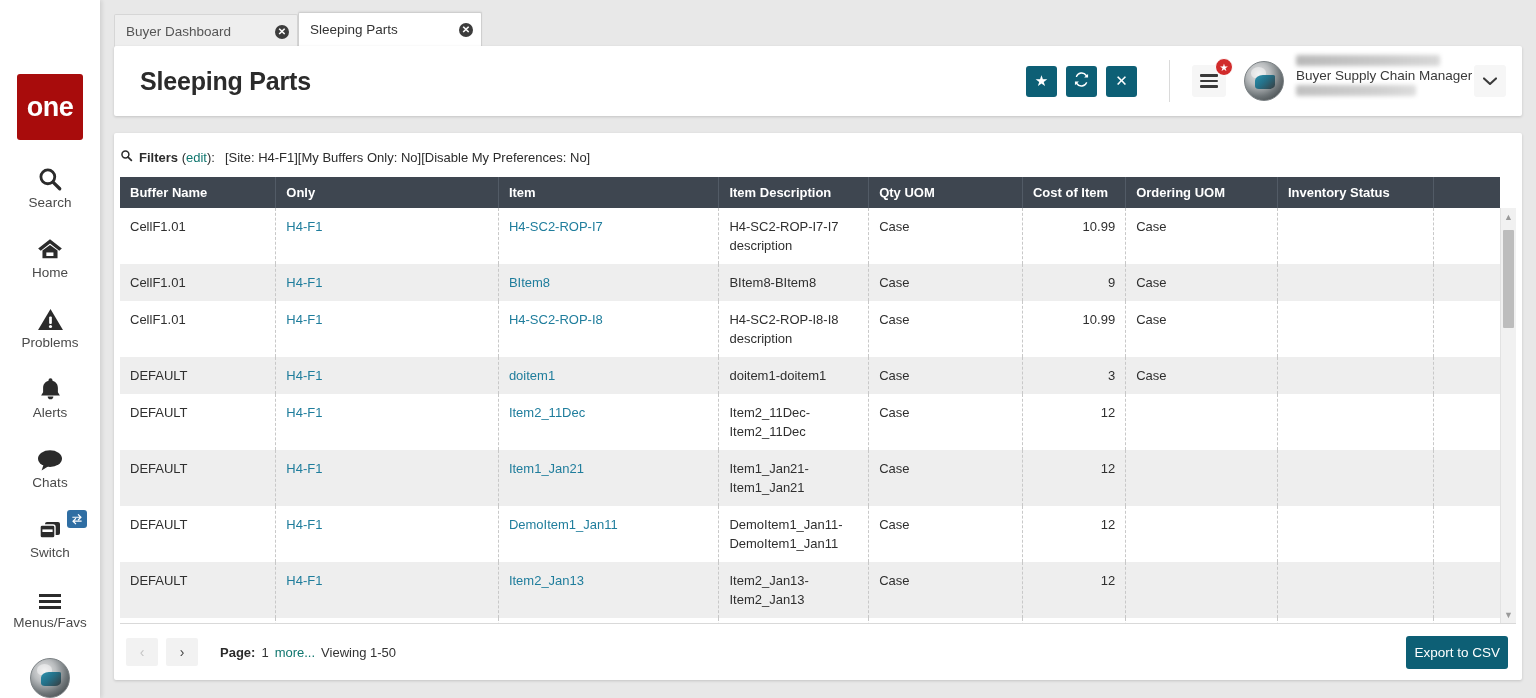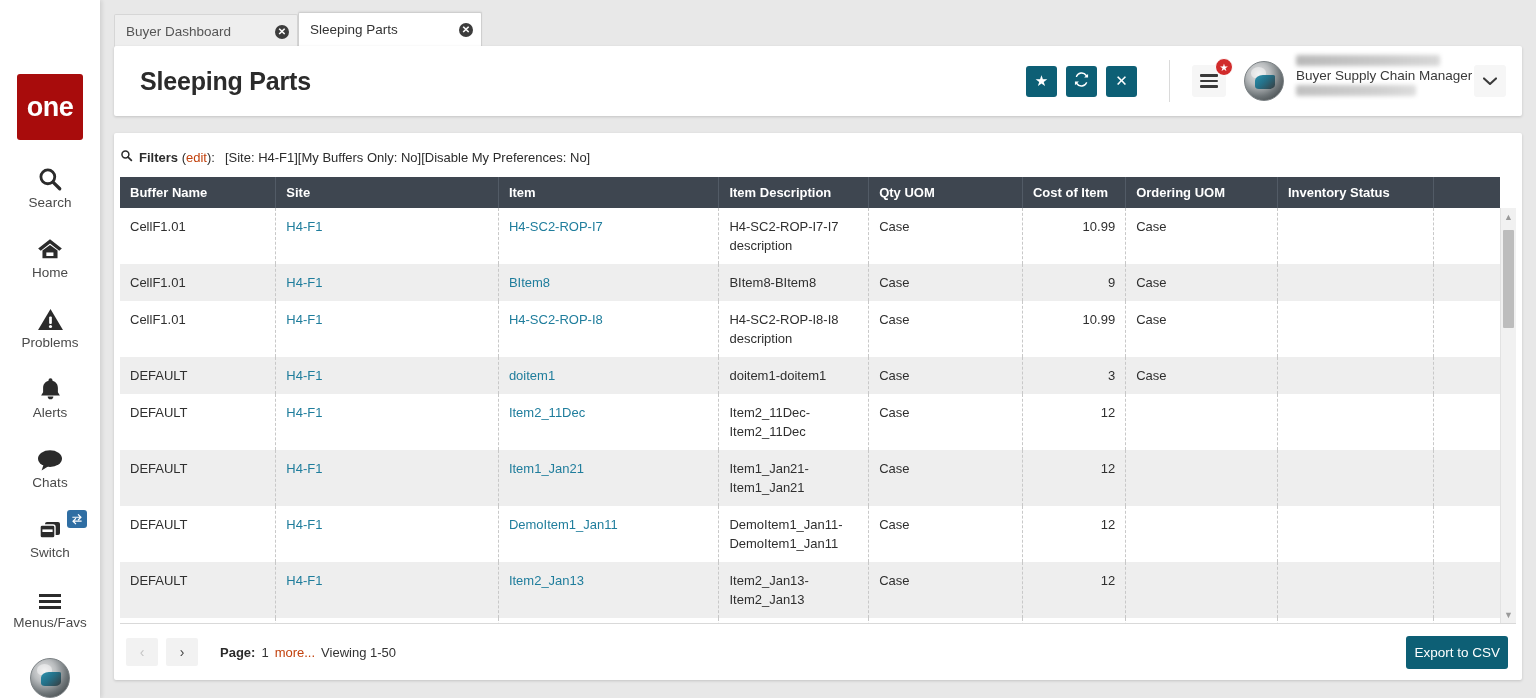--- a/index.html
+++ b/index.html
@@ -145,21 +145,21 @@
     background: #fff; border-radius: 2px;
     box-shadow: 0 1px 3px rgba(0,0,0,.16);
   }
   .filters-row {
     display: flex; align-items: center; height: 34px;
     padding: 0 0 0 6px; margin: 7px 0 0 0;
     font-size: 13px; color: #2c2c2c;
   }
   .filters-row .fi-ico { margin: 0 6px 0 0; font-size: 13px; color: #2c2c2c; }
   .filters-label { font-weight: 700; }
-  .lnk { color: #c2410c; text-decoration: none; cursor: pointer; }
+  .lnk { color: #0f766e; text-decoration: none; cursor: pointer; }
   .filters-vals { margin-left: 10px; color: #2c2c2c; }
 
   
   .table-wrap {
     position: absolute; left: 6px; right: 6px; top: 44px; bottom: 56px;
     display: flex; flex-direction: column; overflow: hidden;
   }
   table { width: 100%; border-collapse: collapse; table-layout: fixed; }
   thead th {
     background: #3e4650; color: #fff; font-size: 13px; font-weight: 700;
@@ -403,21 +403,21 @@
                 <col class="c3">
                 <col class="c4">
                 <col class="c5">
                 <col class="c6">
                 <col class="c7">
                 <col class="c8">
               </colgroup>
             <thead>
                 <tr id="head-row">
                   <th>Buffer Name</th>
-                  <th>Site</th>
+                  <th>Only</th>
                   <th>Item</th>
                   <th>Item Description</th>
                   <th>Qty UOM</th>
                   <th>Cost of Item</th>
                   <th>Ordering UOM</th>
                   <th>Inventory Status</th>
                   <th></th>
                 </tr>
               </thead>
           </table>

